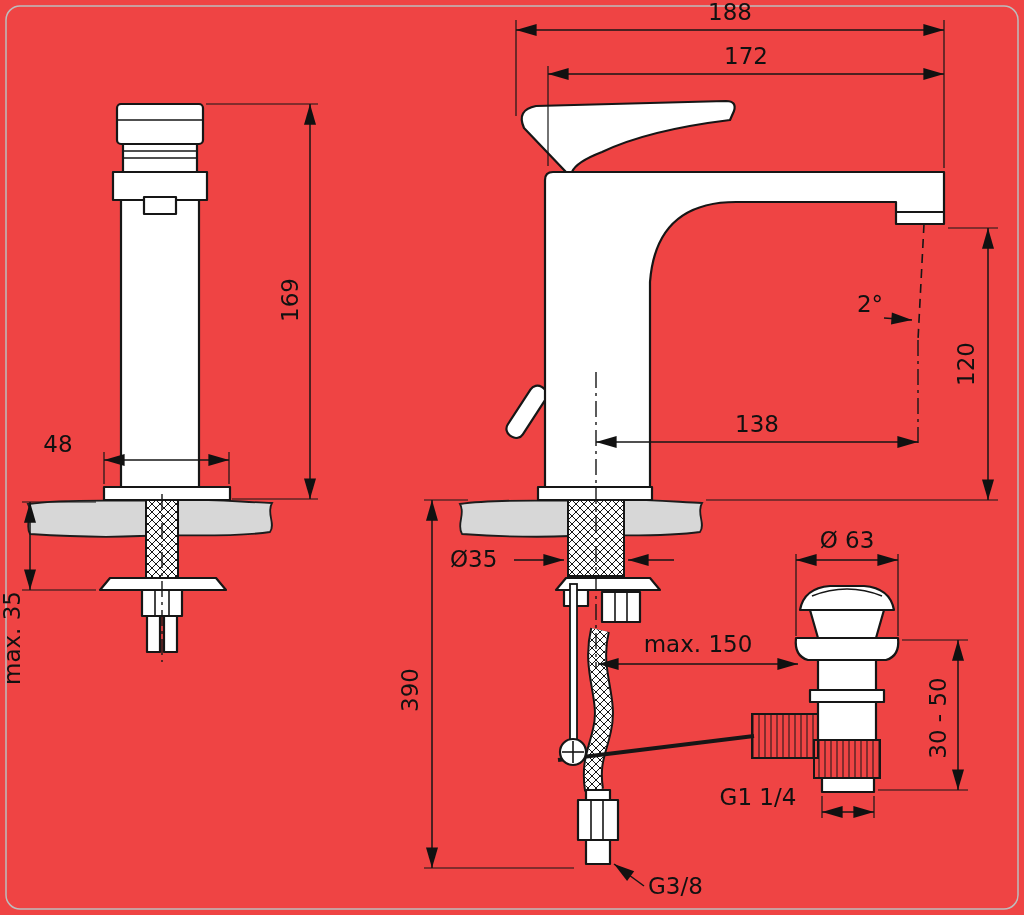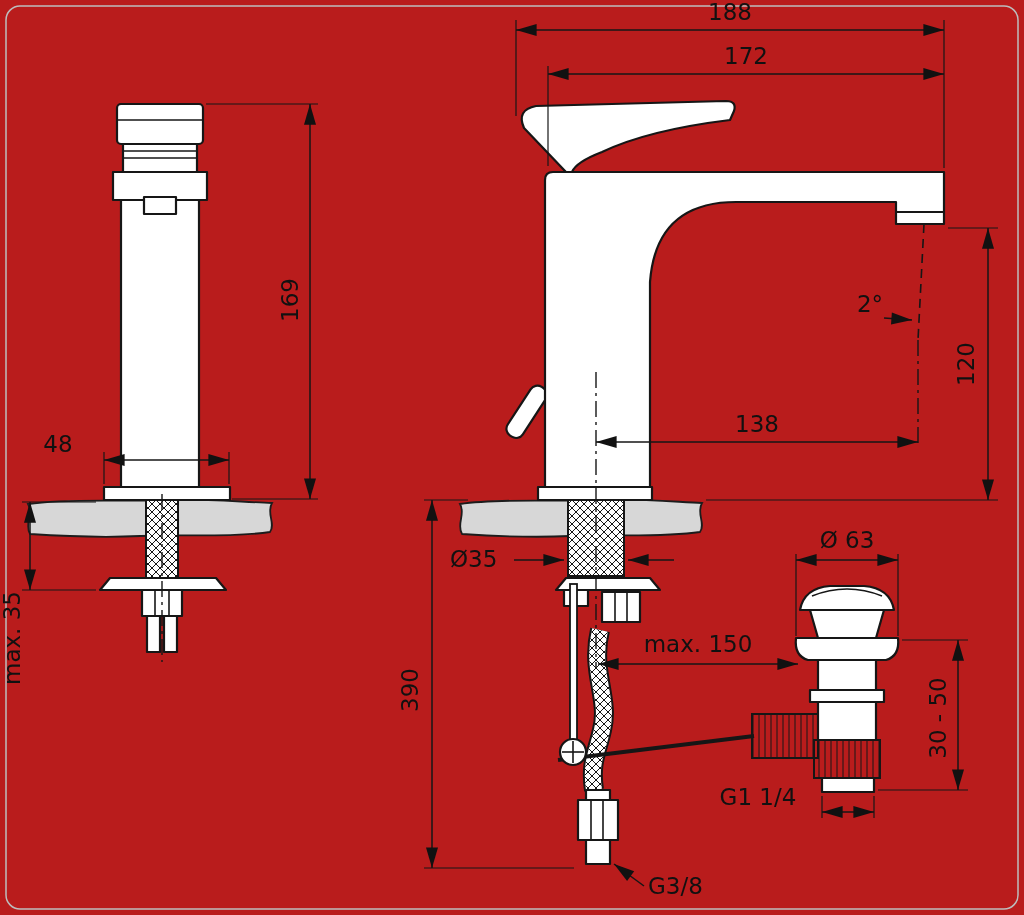--- a/index.html
+++ b/index.html
@@ -1,16 +1,16 @@
 <!DOCTYPE html>
 <html><head>
 <meta charset="utf-8">
 <style>
   html,body{margin:0;padding:0;background:#ffffff;}
-  .stage{width:1024px;height:915px;position:relative;background:#b91c1c;
+  .stage{width:1024px;height:915px;position:relative;background:#ef4444;
          font-family:"DejaVu Sans", sans-serif;}
   svg{display:block;}
   .part{fill:#ffffff;stroke:#161616;stroke-width:2.2;stroke-linejoin:round;}
   .thin{fill:none;stroke:#161616;stroke-width:1.6;}
   .dimline{fill:none;stroke:#161616;stroke-width:1.5;
            marker-start:url(#arw);marker-end:url(#arw);}
   .leader{fill:none;stroke:#161616;stroke-width:1.5;marker-end:url(#arw);}
   .ext{fill:none;stroke:#161616;stroke-width:1.2;}
   .cl{fill:none;stroke:#161616;stroke-width:1.4;stroke-dasharray:16 5 3 5;}
   .dash{fill:none;stroke:#161616;stroke-width:1.6;stroke-dasharray:9 6;}

